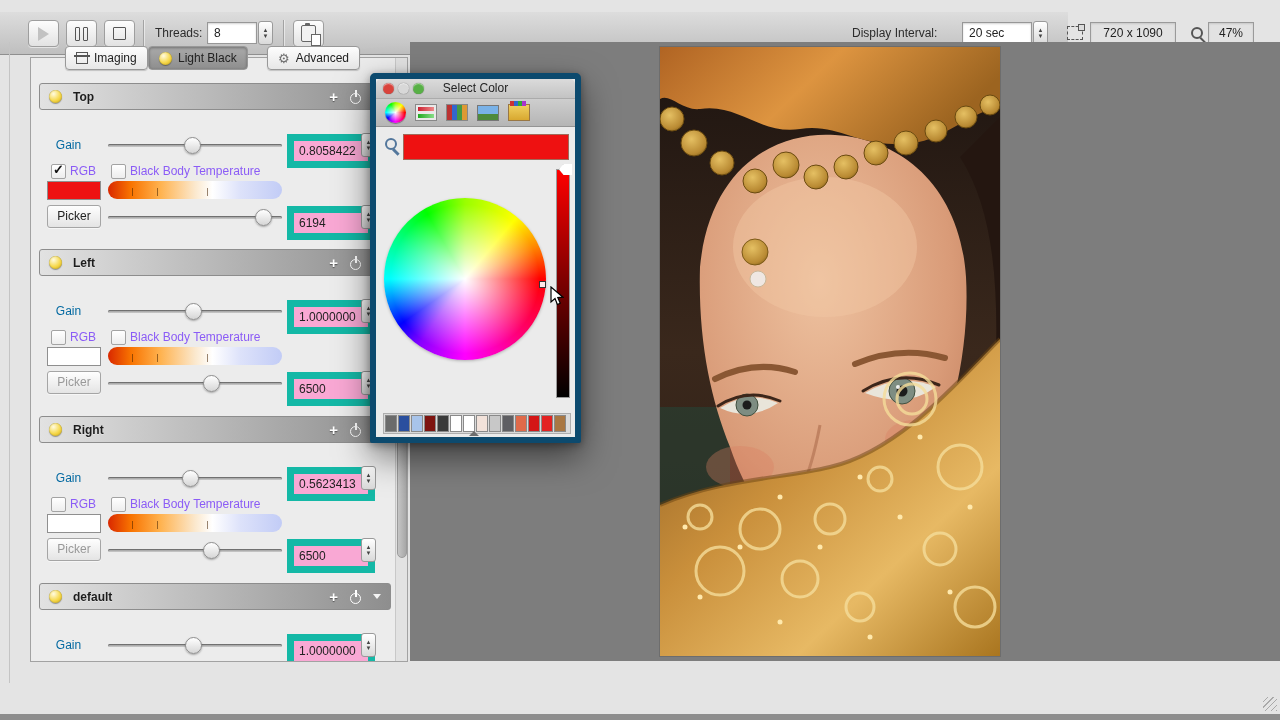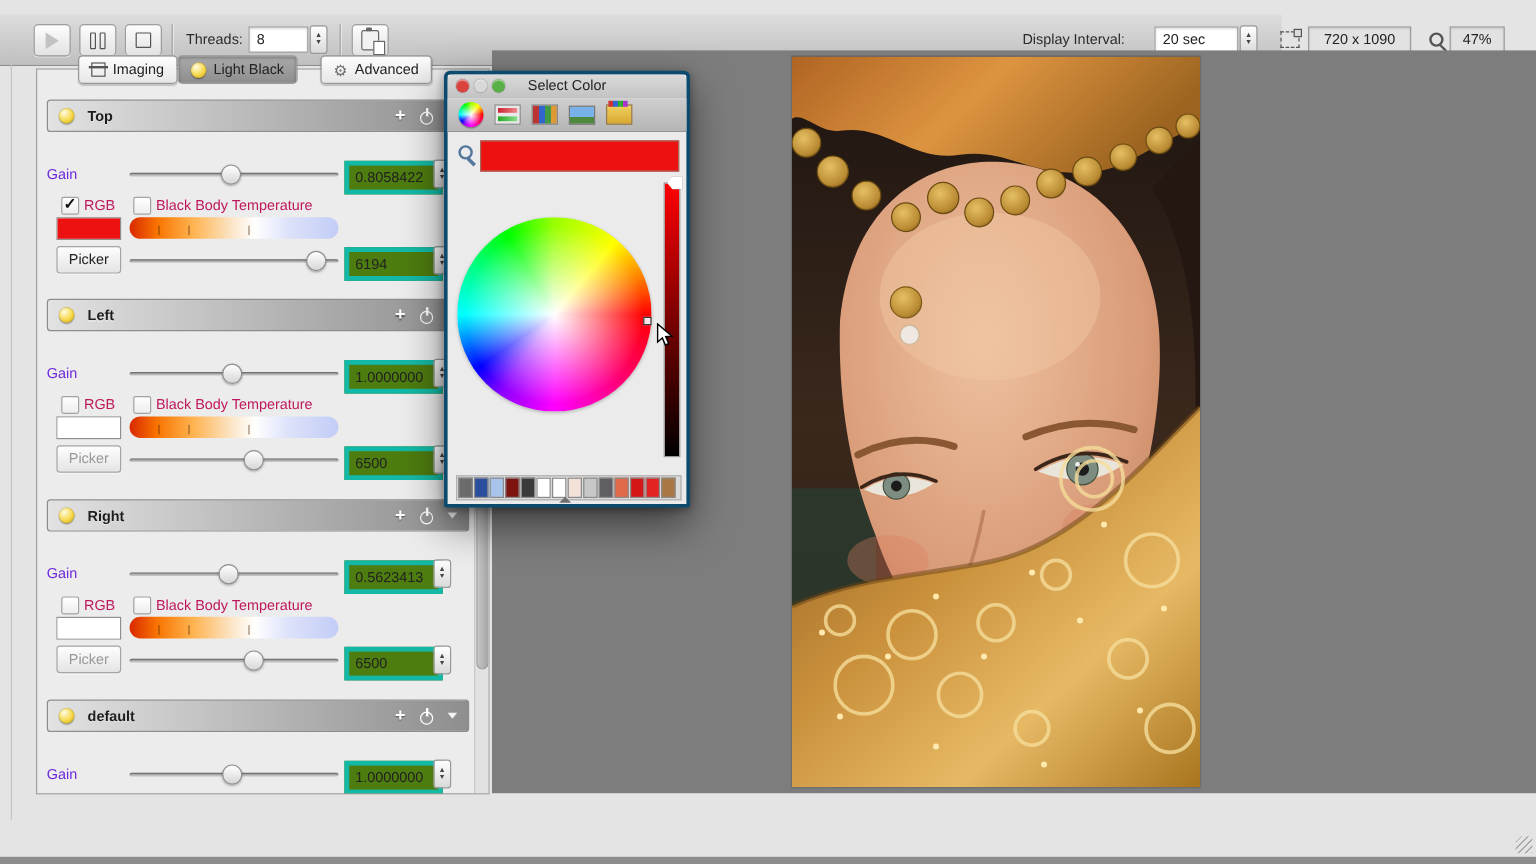--- a/index.html
+++ b/index.html
@@ -59,47 +59,47 @@
     background:linear-gradient(90deg,#e2e2e2,#8e8e8e);display:flex;align-items:center;padding:0 9px;gap:11px;}
   .gtitle{font-weight:bold;color:#1d1d1d;text-shadow:0 1px 0 rgba(255,255,255,.35);}
   .gsp{flex:1;}
   .plus{color:#fff;font-weight:bold;font-size:15px;line-height:15px;text-shadow:0 1px 1px rgba(0,0,0,.45);}
   .pwr{position:relative;width:13px;height:14px;}
   .pwr i{position:absolute;left:1px;top:3px;width:11px;height:11px;border:1.7px solid #fff;border-radius:50%;box-sizing:border-box;}
   .pwr b{position:absolute;left:5.6px;top:0;width:2px;height:7px;background:#fff;}
   .chev{width:0;height:0;border-left:4.5px solid transparent;border-right:4.5px solid transparent;border-top:5px solid #f4f4f4;}
 
   .grow{position:absolute;left:0;right:0;height:24px;}
-  .glabel{position:absolute;left:0;top:0;width:59px;text-align:left;line-height:24px;color:#6d28d9;}
+  .glabel{position:absolute;left:0;top:0;width:59px;text-align:center;line-height:24px;color:#0369a1;}
   .track{position:absolute;left:69px;top:11px;width:174px;height:3px;border-radius:2px;
     background:linear-gradient(#9d9d9d,#c9c9c9);box-shadow:inset 0 1px 1px rgba(0,0,0,.35);}
   .knob{position:absolute;top:-7px;left:0;width:15px;height:15px;border-radius:50%;
     background:linear-gradient(#ffffff,#d6d6d6);border:1px solid #8e8e8e;box-shadow:0 1px 2px rgba(0,0,0,.3);}
-  .vbox{position:absolute;left:248px;top:1px;width:69px;height:20px;background:#4d7c0f;border:4px solid #14b8a6;
+  .vbox{position:absolute;left:248px;top:1px;width:69px;height:20px;background:#f9a8d4;border:7px solid #14b8a6;
     line-height:20px;padding-left:5px;}
   .gstep{left:322px;top:0;}
   .chk{position:absolute;top:0;width:13px;height:13px;border:1px solid #a3a3a3;border-radius:2px;
     background:linear-gradient(#fff,#ededed);}
   .chk.checked:after{content:"✓";position:absolute;left:1px;top:-3px;font-size:13px;font-weight:bold;color:#111;}
-  .chklabel{position:absolute;top:0;line-height:14px;color:#be185d;}
+  .chklabel{position:absolute;top:0;line-height:14px;color:#8b5cf6;}
   .swatch{position:absolute;left:8px;top:0;width:52px;height:17px;border:1px solid #8f8f8f;background:#fff;}
   .bbt-bar{position:absolute;left:69px;top:0;width:174px;height:18px;border-radius:9px;
     background:linear-gradient(90deg,#d92800 0%,#f87300 13%,#ffb24e 30%,#fbe8cd 50%,#ffffff 60%,#dde2fa 76%,#c2ccf6 100%);}
   .bbt-bar i{position:absolute;bottom:3px;width:1px;height:8px;background:rgba(70,35,0,.55);}
   .picker-btn{position:absolute;left:8px;top:0;width:52px;height:21px;border:1px solid #a5a5a5;border-radius:3px;
     background:linear-gradient(#fefefe,#e4e4e4);text-align:center;line-height:21px;box-shadow:0 1px 0 rgba(255,255,255,.5);}
   .picker-btn.disabled{color:#999;}
 
   
   .rview{position:absolute;left:410px;top:42px;width:870px;height:619px;background:#7d7d7d;}
   .rimg{position:absolute;left:250px;top:5px;width:340px;height:609px;outline:1px solid #6d6d6d;}
 
   
-  .dialog{position:absolute;left:370px;top:59px;width:199px;height:358px;background:#ebebeb;
-    border:3px solid #0c4a6e;border-radius:5px 5px 2px 2px;z-index:10;
+  .dialog{position:absolute;left:370px;top:73px;width:199px;height:358px;background:#ebebeb;
+    border:6px solid #0c4a6e;border-radius:5px 5px 2px 2px;z-index:10;
     box-shadow:0 14px 34px rgba(0,0,0,.5),0 2px 8px rgba(0,0,0,.35);}
   .dlg-title{position:relative;height:19px;background:linear-gradient(#dbdbdb,#c3c3c3);
     border-bottom:1px solid #ababab;border-radius:5px 5px 0 0;text-align:center;line-height:19px;color:#232323;}
   .tl{position:absolute;top:4px;width:11px;height:11px;border-radius:50%;
     box-shadow:inset 0 1px 1px rgba(255,255,255,.55),0 0 1px rgba(0,0,0,.6);}
   .tl-close{left:7px;background:#d9433c;}
   .tl-min{left:22px;background:#d8d8d8;}
   .tl-zoom{left:37px;background:#58b046;}
   .dlg-toolbar{position:absolute;left:0;top:20px;width:100%;height:28px;
     background:linear-gradient(#cecece,#b5b5b5);border-bottom:1px solid #949494;

